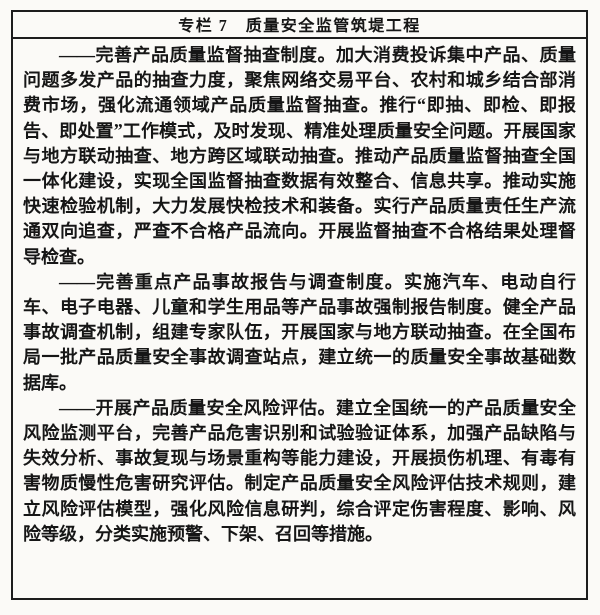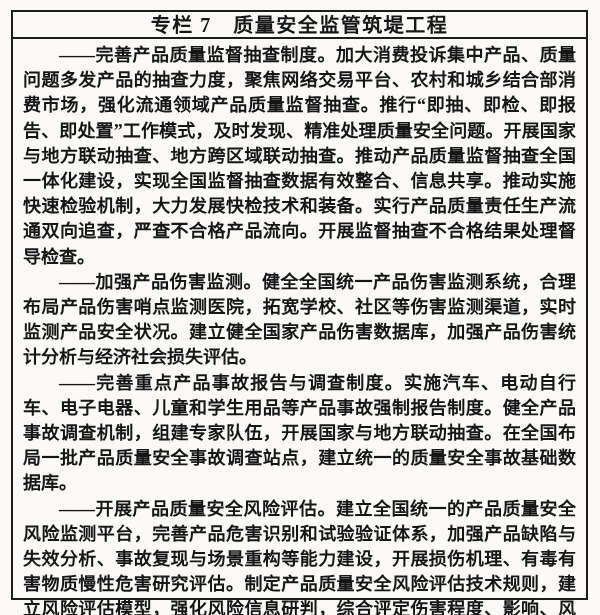--- a/index.html
+++ b/index.html
@@ -25,21 +25,21 @@
     box-sizing: border-box;
     background: var(--page-bg, #fbfaf7);
   }
   .panel-title {
     height: 27px;
     border-bottom: 2px solid var(--border-color, #1d1d1d);
     display: flex;
     align-items: center;
     justify-content: center;
     font-weight: bold;
-    font-size: 20px;
+    font-size: 16px;
     letter-spacing: 1.5px;
     box-sizing: border-box;
     padding-bottom: 2px;
   }
   .panel-body {
     padding: 4px 10px 0 10px;
     font-size: 18px;
     line-height: 25.2px;
     text-align: justify;
     text-justify: inter-character;
@@ -51,17 +51,16 @@
     font-weight: bold;
   }
 </style>
 </head>
 <body style="--text-color: #161616; --border-color: #1d1d1d; --page-bg: #fbfaf7;">
 
 <div class="panel">
   <div class="panel-title">专栏 7　质量安全监管筑堤工程</div>
   <div class="panel-body">
     <p>——完善产品质量监督抽查制度。加大消费投诉集中产品、质量问题多发产品的抽查力度，聚焦网络交易平台、农村和城乡结合部消费市场，强化流通领域产品质量监督抽查。推行“即抽、即检、即报告、即处置”工作模式，及时发现、精准处理质量安全问题。开展国家与地方联动抽查、地方跨区域联动抽查。推动产品质量监督抽查全国一体化建设，实现全国监督抽查数据有效整合、信息共享。推动实施快速检验机制，大力发展快检技术和装备。实行产品质量责任生产流通双向追查，严查不合格产品流向。开展监督抽查不合格结果处理督导检查。</p>
-    <p>——加强产品伤害监测。健全全国统一产品伤害监测系统，合理布局产品伤害哨点监测医院，拓宽学校、社区等伤害监测渠道，实时监测产品安全状况。建立健全国家产品伤害数据库，加强产品伤害统计分析与经济社会损失评估。</p>
     <p>——完善重点产品事故报告与调查制度。实施汽车、电动自行车、电子电器、儿童和学生用品等产品事故强制报告制度。健全产品事故调查机制，组建专家队伍，开展国家与地方联动抽查。在全国布局一批产品质量安全事故调查站点，建立统一的质量安全事故基础数据库。</p>
     <p>——开展产品质量安全风险评估。建立全国统一的产品质量安全风险监测平台，完善产品危害识别和试验验证体系，加强产品缺陷与失效分析、事故复现与场景重构等能力建设，开展损伤机理、有毒有害物质慢性危害研究评估。制定产品质量安全风险评估技术规则，建立风险评估模型，强化风险信息研判，综合评定伤害程度、影响、风险等级，分类实施预警、下架、召回等措施。</p>
   </div>
 </div>
 
 </body></html>

